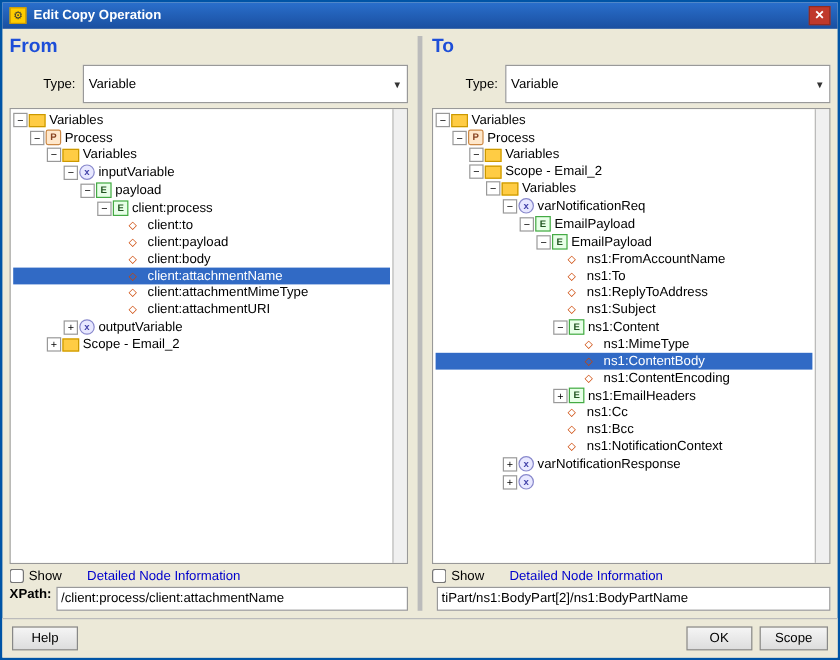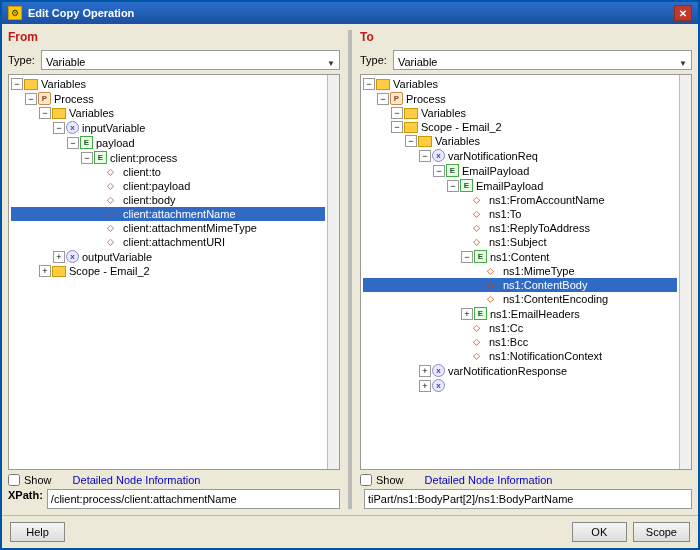--- a/index.html
+++ b/index.html
@@ -70,42 +70,43 @@
       overflow: hidden;
     }
     .panel {
       flex: 1;
       display: flex;
       flex-direction: column;
       gap: 4px;
     }
     .panel-title {
       font-weight: bold;
-      font-size: 12px;
-      color: #b91c1c;
+      font-size: 16px;
+      color: #1d4ed8;
       padding-bottom: 2px;
     }
     .type-row {
       display: flex;
       align-items: center;
       gap: 6px;
+      margin-left: 28px;
     }
     .type-label {
       font-size: 11px;
       white-space: nowrap;
     }
     .type-select {
       flex: 1;
       border: 1px solid #999;
       background: white;
-      height: 20px;
+      height: 32px;
       font-size: 11px;
       padding: 1px 4px;
       display: flex;
-      align-items: flex-end;
+      align-items: center;
       justify-content: space-between;
       cursor: pointer;
     }
     .type-select-arrow {
       font-size: 8px;
       color: #333;
     }
     .tree-item {
       display: flex;
       align-items: center;

